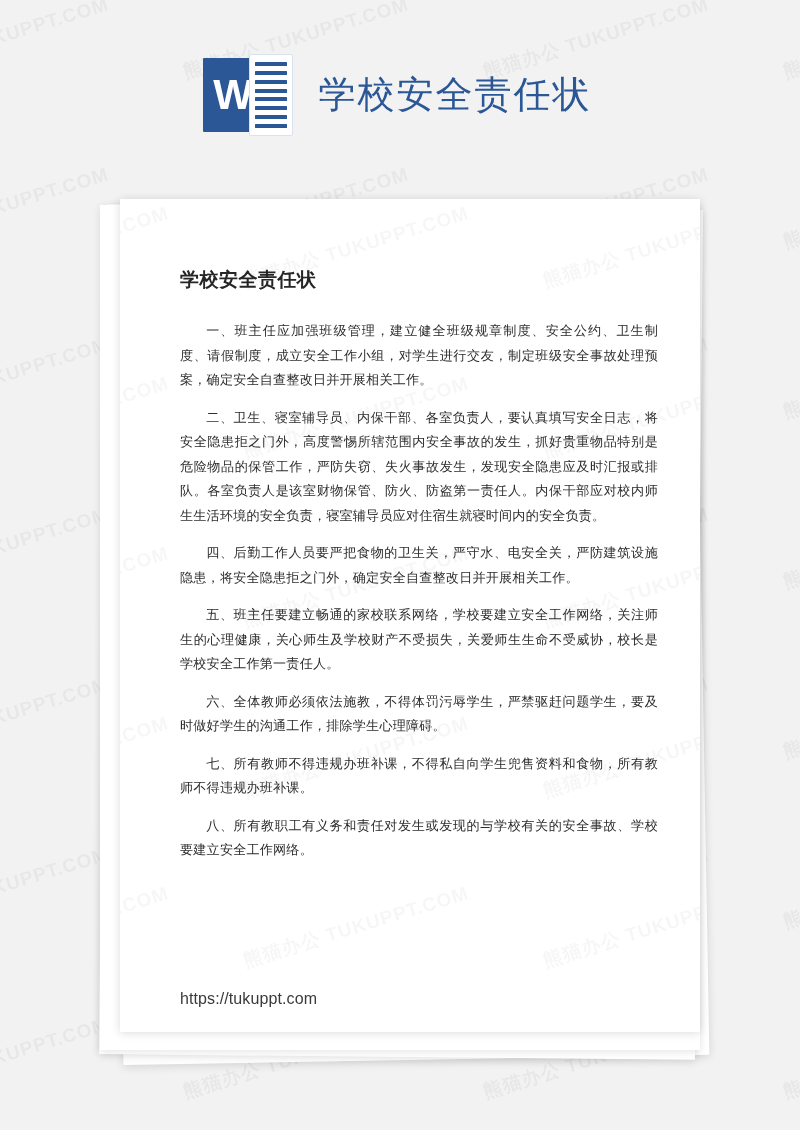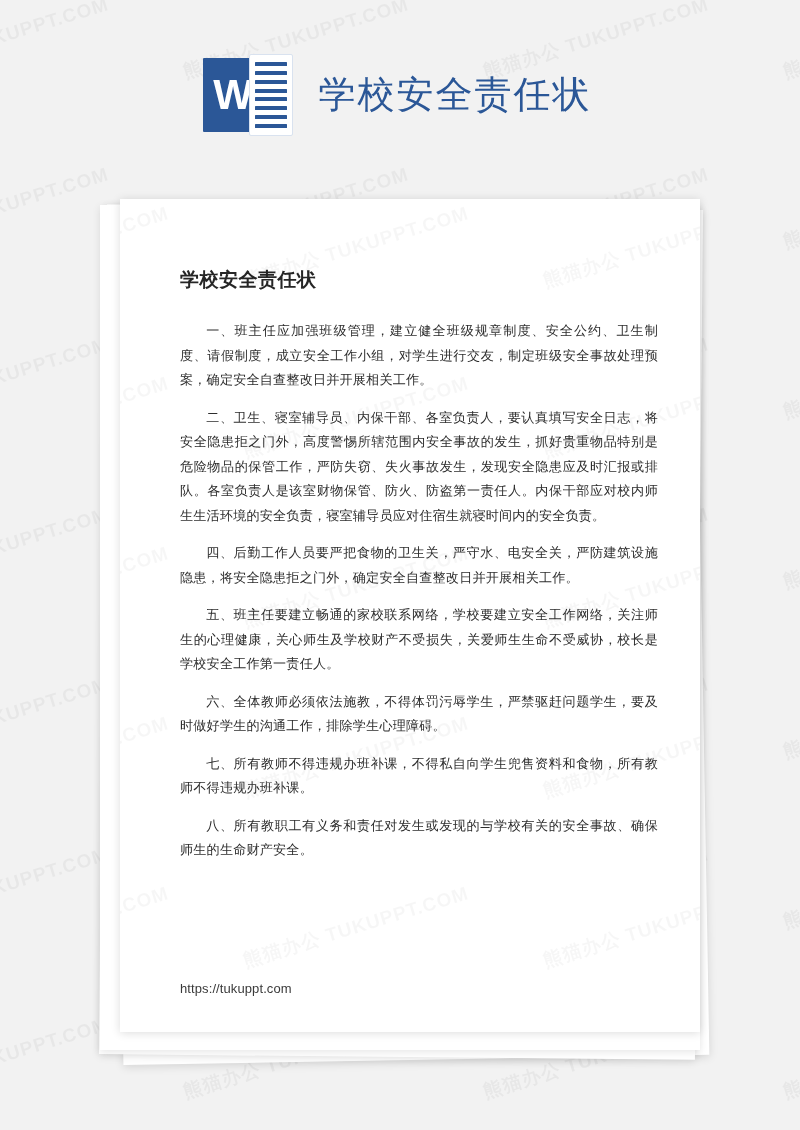--- a/index.html
+++ b/index.html
@@ -184,23 +184,23 @@
     color: #2d2d2d;
     margin: 0 0 13px 0;
     text-align: justify;
     text-justify: inter-ideograph;
     text-indent: 2em;
     letter-spacing: 0.2px;
   }
   #source-url {
     position: absolute;
     left: 60px;
-    bottom: 36px;
+    bottom: 24px;
     font-family: "Liberation Sans", "DejaVu Sans", sans-serif;
-    font-size: 13px;
+    font-size: 16px;
     color: #3a3a3a;
     letter-spacing: 0.1px;
   }
   
   #watermark-front {
     position: absolute;
     inset: 0;
     z-index: 6;
     pointer-events: none;
     overflow: hidden;
@@ -248,21 +248,21 @@
   <div class="sheet" id="sheet-main">
     <div id="doc-body">
       <h1 id="doc-title">学校安全责任状</h1>
       <div id="doc-paragraphs">
           <p class="doc-para">一、班主任应加强班级管理，建立健全班级规章制度、安全公约、卫生制度、请假制度，成立安全工作小组，对学生进行交友，制定班级安全事故处理预案，确定安全自查整改日并开展相关工作。</p>
           <p class="doc-para">二、卫生、寝室辅导员、内保干部、各室负责人，要认真填写安全日志，将安全隐患拒之门外，高度警惕所辖范围内安全事故的发生，抓好贵重物品特别是危险物品的保管工作，严防失窃、失火事故发生，发现安全隐患应及时汇报或排队。各室负责人是该室财物保管、防火、防盗第一责任人。内保干部应对校内师生生活环境的安全负责，寝室辅导员应对住宿生就寝时间内的安全负责。</p>
           <p class="doc-para">四、后勤工作人员要严把食物的卫生关，严守水、电安全关，严防建筑设施隐患，将安全隐患拒之门外，确定安全自查整改日并开展相关工作。</p>
           <p class="doc-para">五、班主任要建立畅通的家校联系网络，学校要建立安全工作网络，关注师生的心理健康，关心师生及学校财产不受损失，关爱师生生命不受威协，校长是学校安全工作第一责任人。</p>
           <p class="doc-para">六、全体教师必须依法施教，不得体罚污辱学生，严禁驱赶问题学生，要及时做好学生的沟通工作，排除学生心理障碍。</p>
           <p class="doc-para">七、所有教师不得违规办班补课，不得私自向学生兜售资料和食物，所有教师不得违规办班补课。</p>
-          <p class="doc-para">八、所有教职工有义务和责任对发生或发现的与学校有关的安全事故、确保师生的生命财产安全。</p>
+          <p class="doc-para">八、所有教职工有义务和责任对发生或发现的与学校有关的安全事故、学校要建立安全工作网络。</p>
         </div>
 
     </div>
     <div id="source-url">https://tukuppt.com</div>
     <div id="watermark-front">
         <div class="wm" style="left: -180px; top: 70px; color: rgba(0, 0, 0, 0.035);">熊猫办公 TUKUPPT.COM</div>
         <div class="wm" style="left: 120px; top: 70px; color: rgba(0, 0, 0, 0.035);">熊猫办公 TUKUPPT.COM</div>
         <div class="wm" style="left: 420px; top: 70px; color: rgba(0, 0, 0, 0.035);">熊猫办公 TUKUPPT.COM</div>
         <div class="wm" style="left: -180px; top: 240px; color: rgba(0, 0, 0, 0.035);">熊猫办公 TUKUPPT.COM</div>
         <div class="wm" style="left: 120px; top: 240px; color: rgba(0, 0, 0, 0.035);">熊猫办公 TUKUPPT.COM</div>

